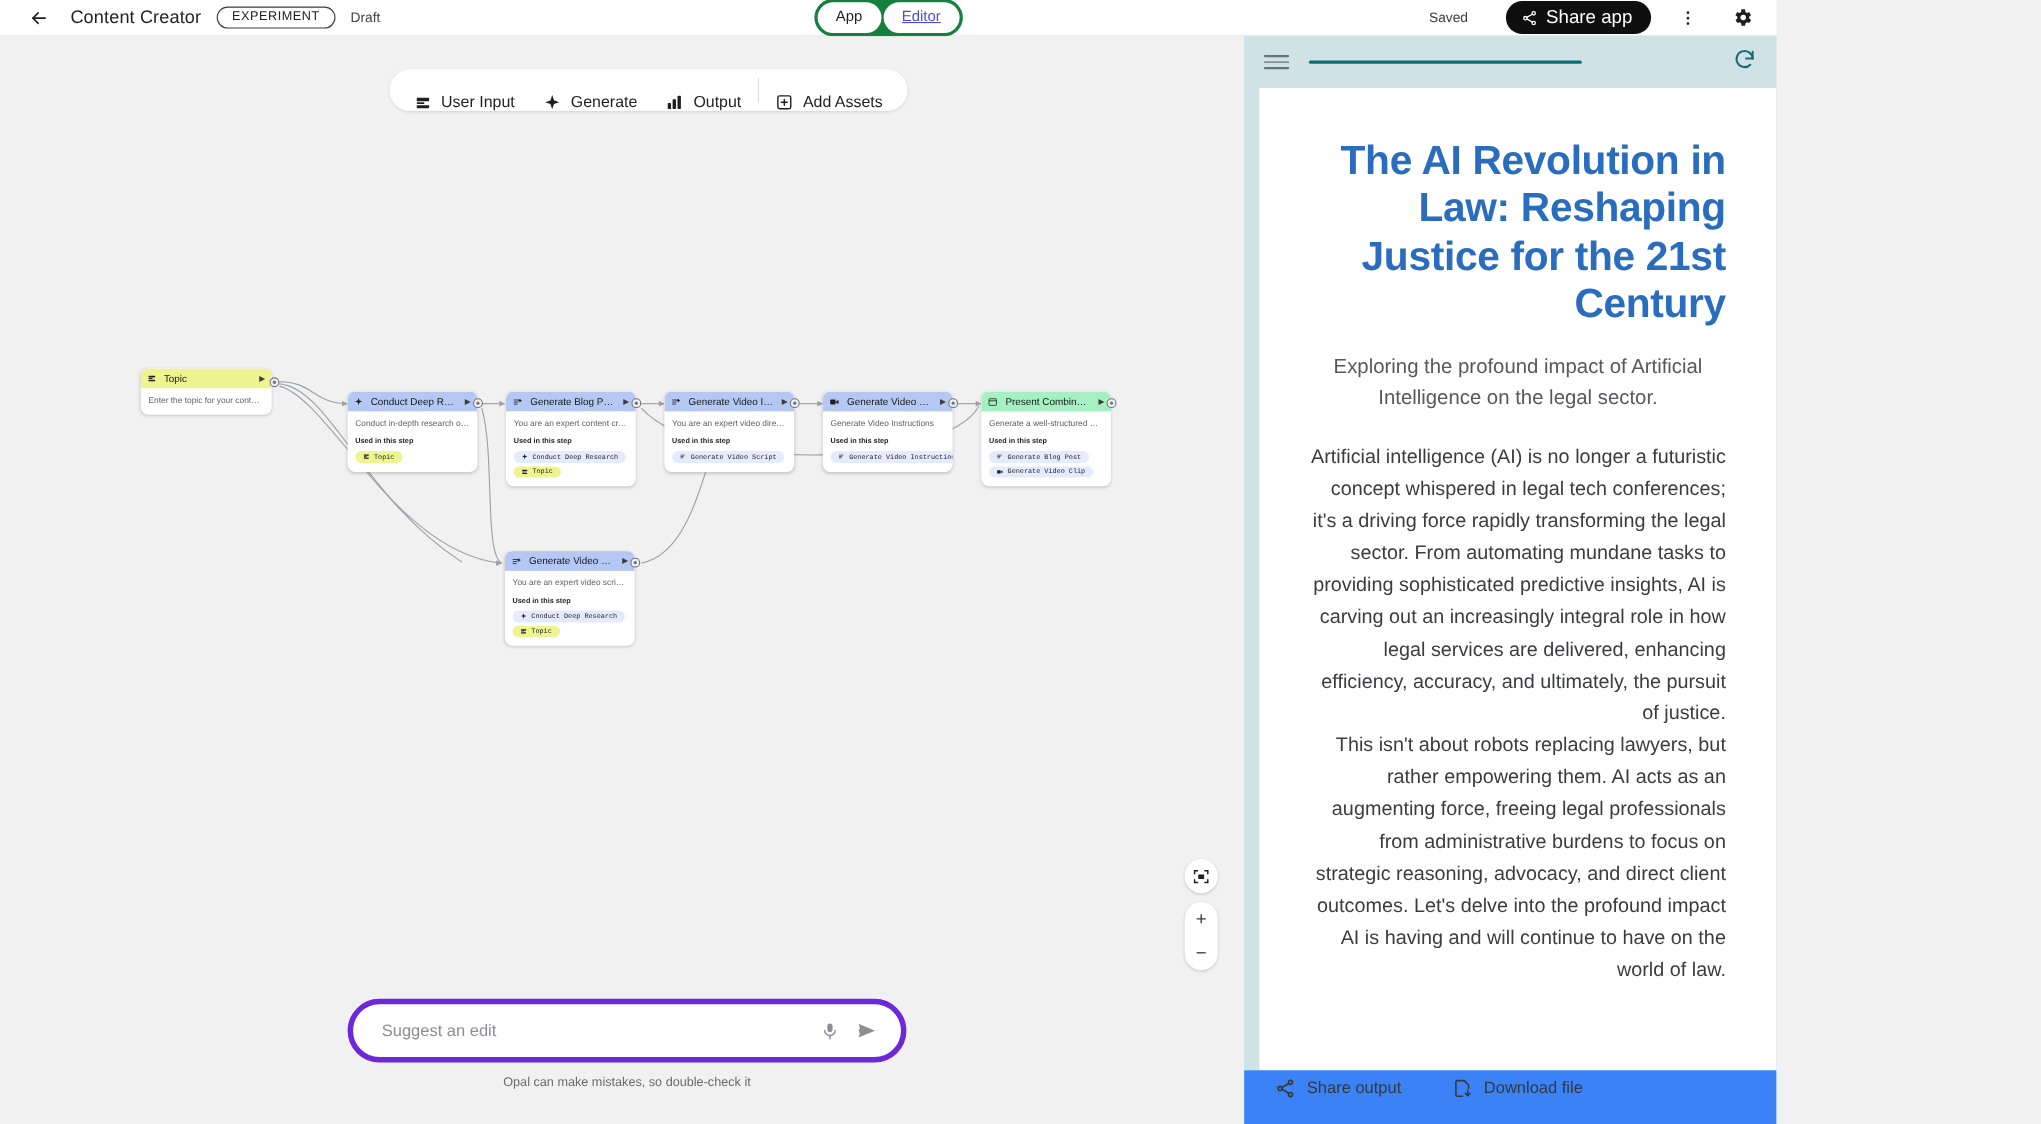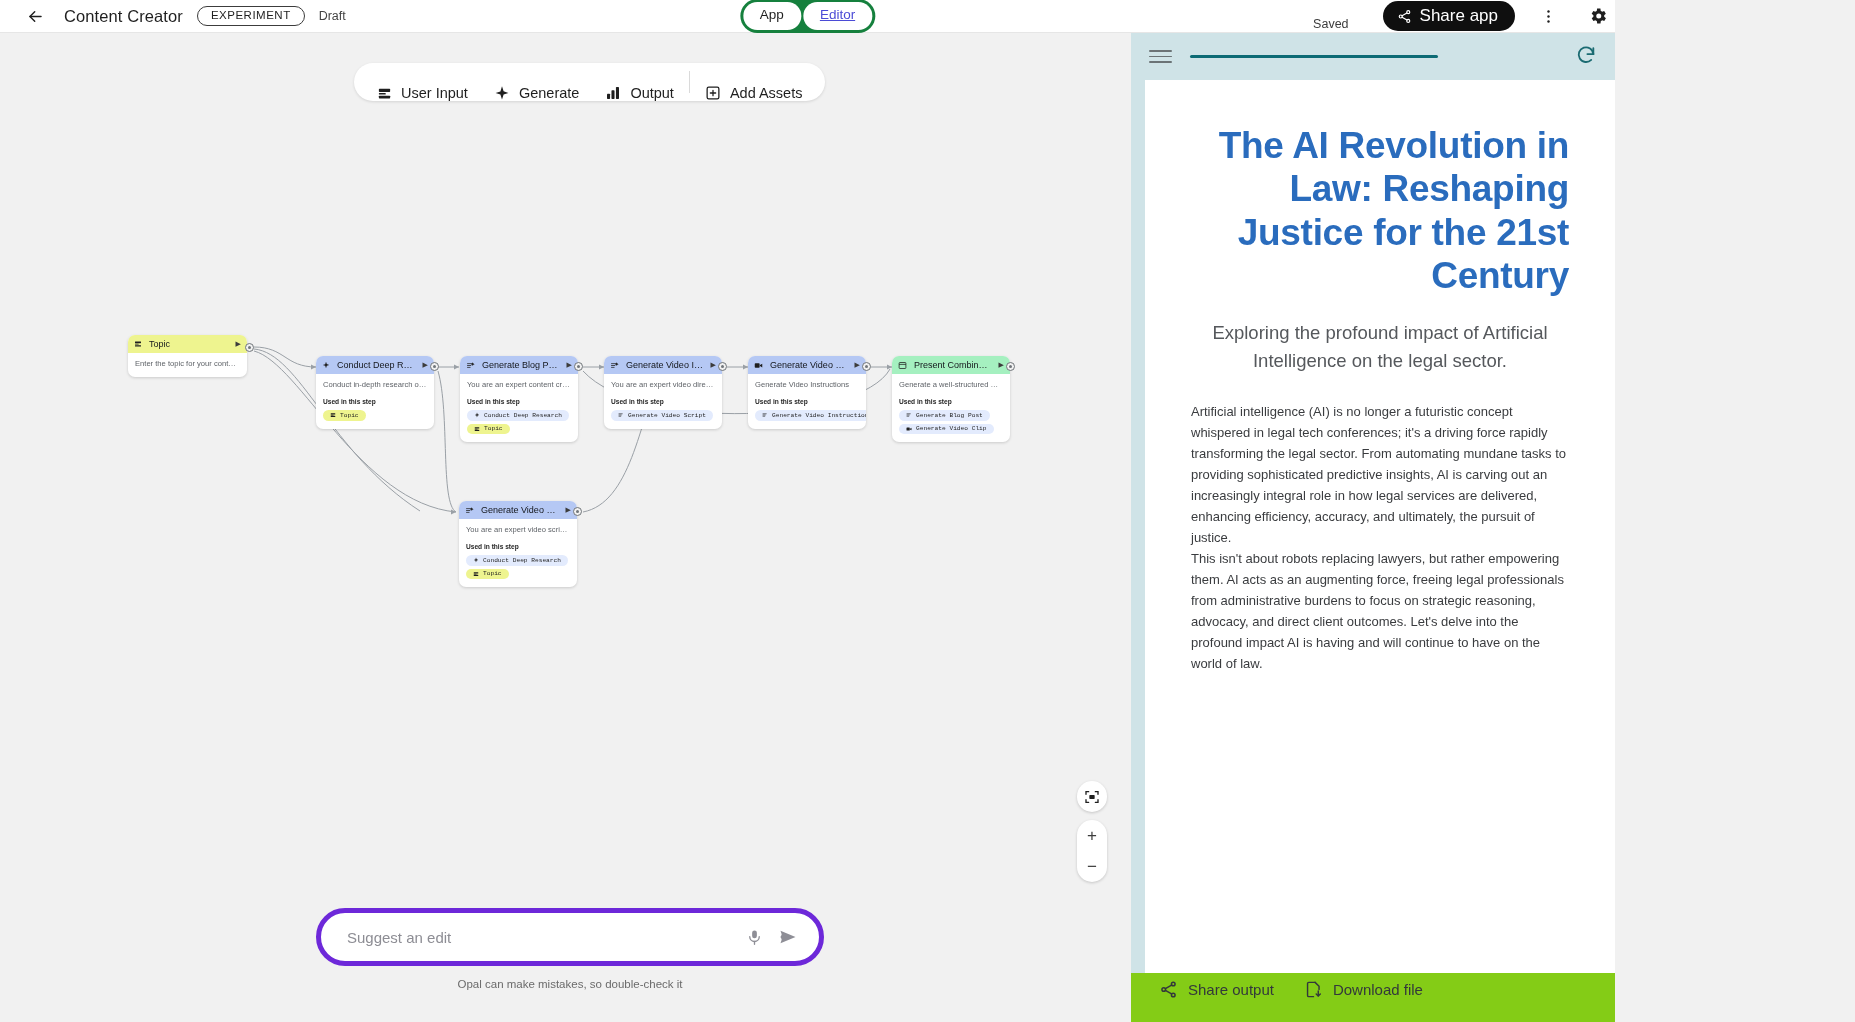--- a/index.html
+++ b/index.html
@@ -31,21 +31,21 @@
     position: absolute; left: 50%; transform: translateX(-50%);
     background: #15803d; border-radius: 18px; padding: 3px; display: flex; gap: 2px;
   }
   .seg-btn {
     border-radius: 15px; padding: 4px 17px 5px; font-size: 13.5px; color: #1f1f1f;
     cursor: pointer; line-height: 1.35; background: transparent;
   }
   .seg-btn.active { background: #ffffff; }
   .seg-btn.active.accent { color: #4b4bd6; text-decoration: underline; }
 
-  .top-right { margin-left: auto; display: flex; align-items: flex-end; gap: 16px; }
+  .top-right { margin-left: auto; display: flex; align-items: center; gap: 16px; padding-right: 14px; }
   .saved-label { font-size: 12.5px; color: #3c3c3c; margin-right: 18px; }
   .share-app {
     background: #0f0f0f; color: #ffffff; border-radius: 20px; height: 30px;
     display: flex; align-items: center; gap: 8px; padding: 0 17px 0 14px;
     font-size: 17px; cursor: pointer;
   }
   .icon-btn { width: 34px; height: 30px; display: flex; align-items: center; justify-content: center; cursor: pointer; }
 
   
   .body { flex: 1; display: flex; min-height: 0; position: relative; }
@@ -150,26 +150,26 @@
     overflow: hidden; min-height: 0;
   }
   .doc-title {
     font-size: 37px; line-height: 1.17; font-weight: bold; color: #2a6cbd;
     text-align: right; letter-spacing: -.3px;
   }
   .doc-sub {
     margin-top: 22px; font-size: 18.5px; line-height: 1.5; color: #55585c;
     text-align: center;
   }
-  .doc-p { margin-top: 26px; font-size: 13px; line-height: 1.62; color: #3a3c3f; }
+  .doc-p { margin-top: 26px; font-size: 18px; line-height: 1.62; color: #3a3c3f; text-align: right; }
   .doc-p + .doc-p { margin-top: 0; }
 
   .pv-footer {
-    height: 49px; background: #84cc16; display: flex; align-items: center;
-    gap: 30px; padding: 0 0 16px 28px; flex-shrink: 0;
+    height: 49px; background: #3b82f6; display: flex; align-items: center;
+    gap: 46px; padding: 0 0 16px 28px; flex-shrink: 0;
   }
   .pv-faction { display: flex; align-items: center; gap: 10px; font-size: 15px; color: #33383b; cursor: pointer; }
 </style>
 </head>
 <body>
 
 <div class="app">
 
   <div class="topbar">
     <div class="back-btn">

